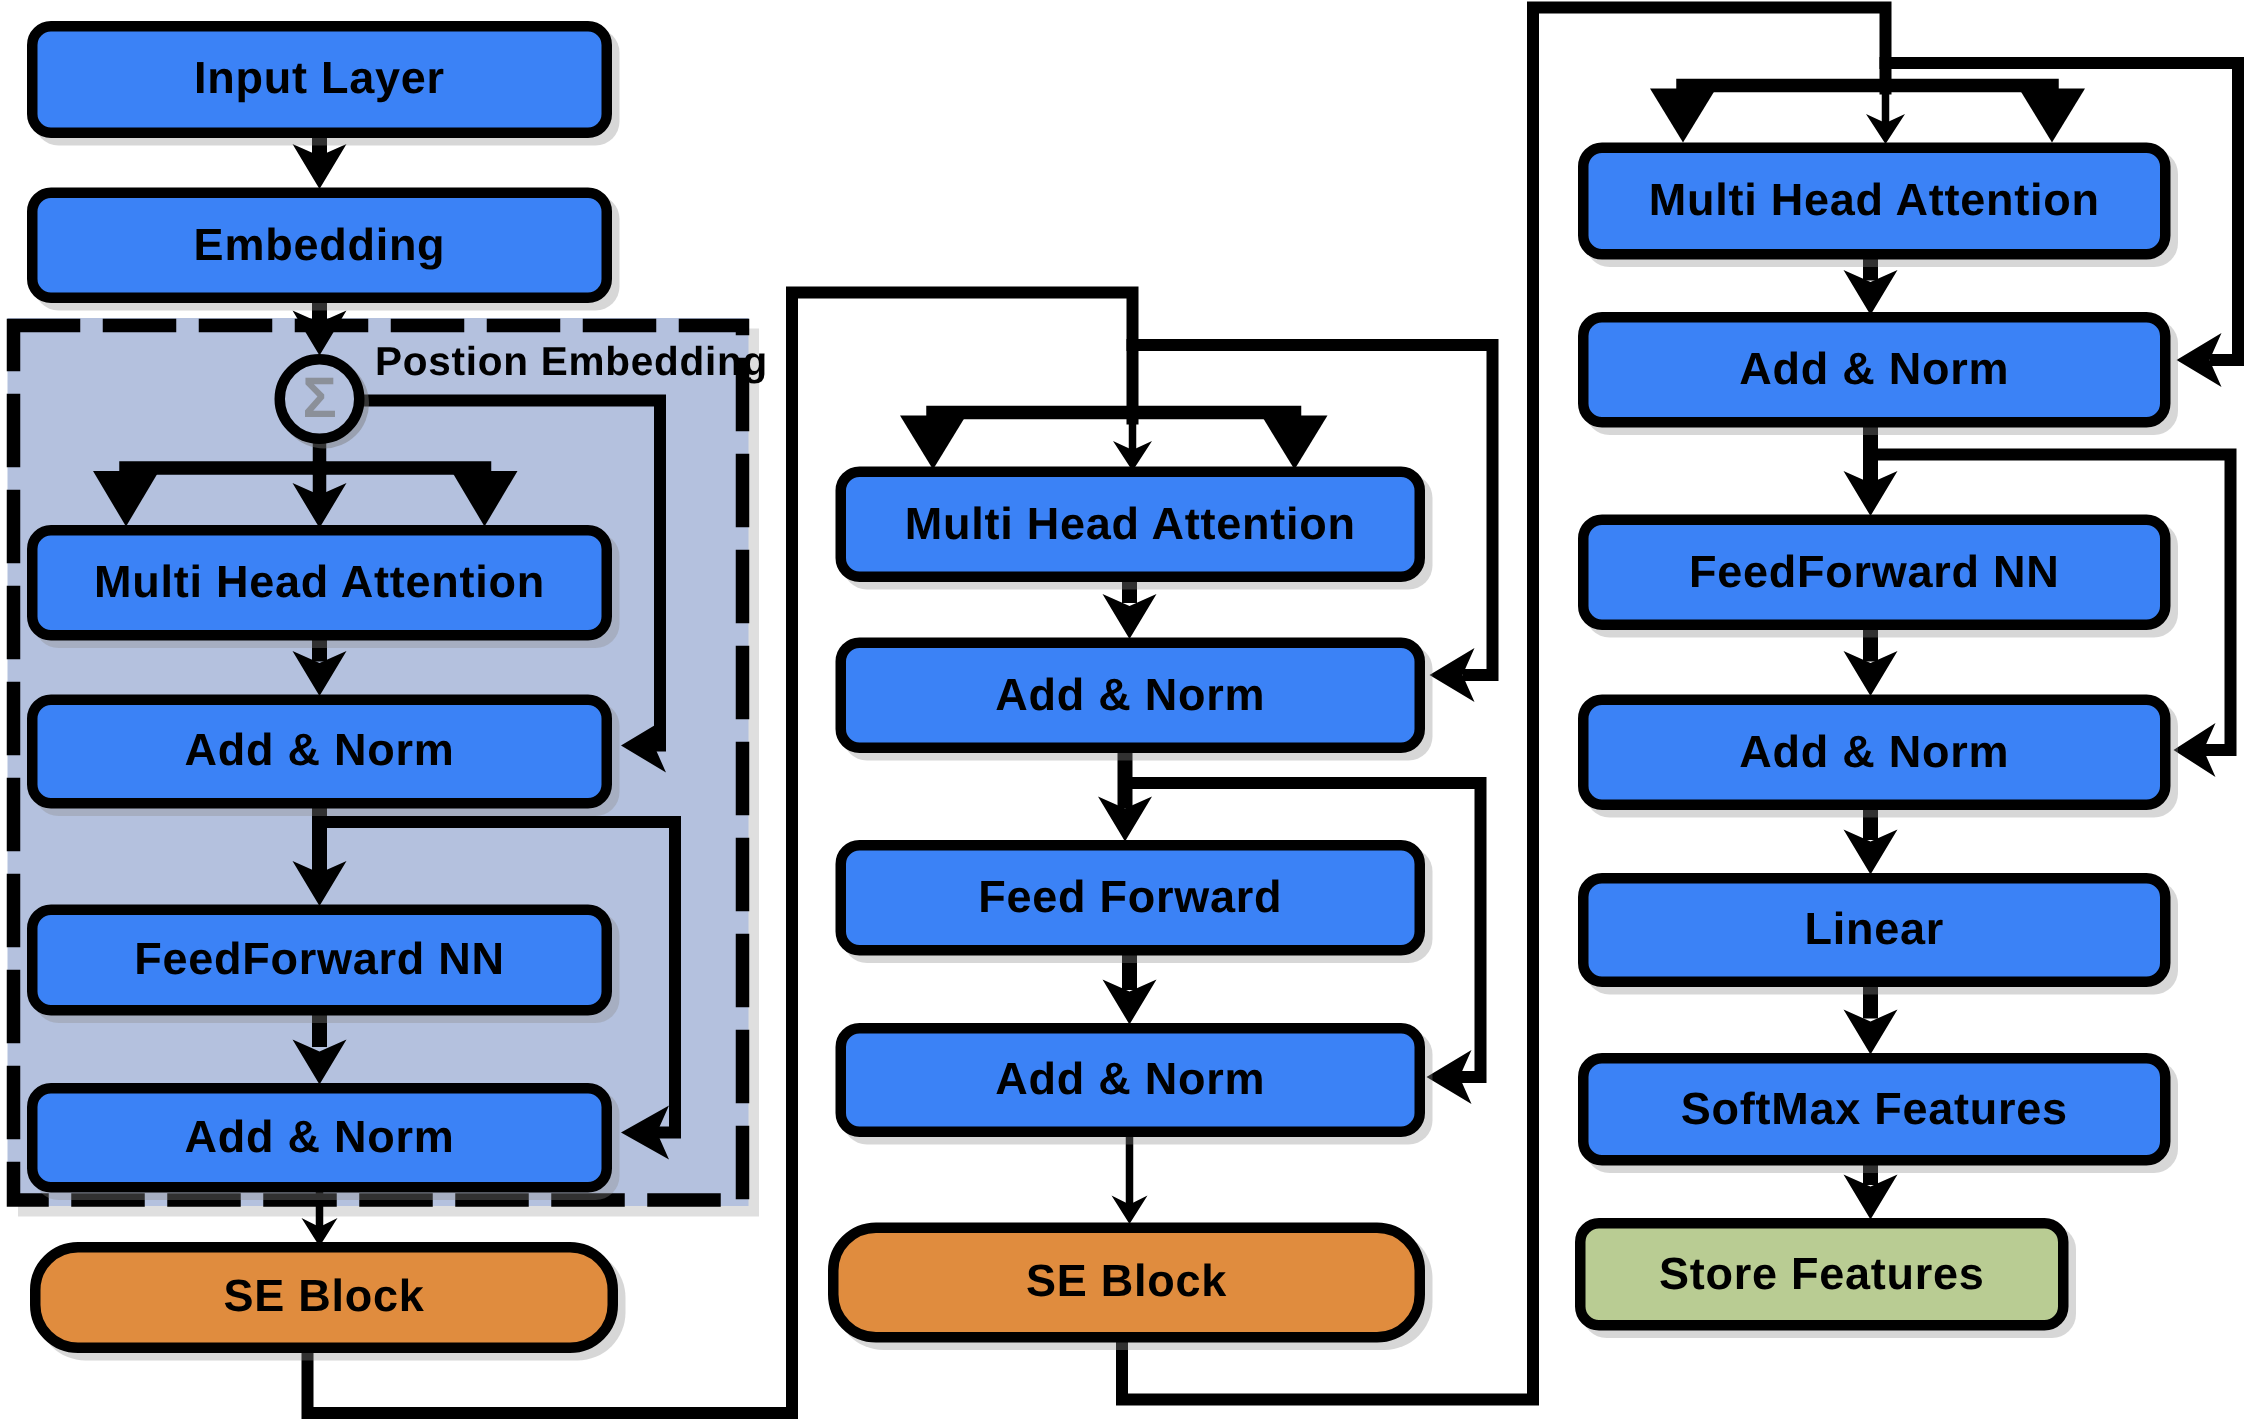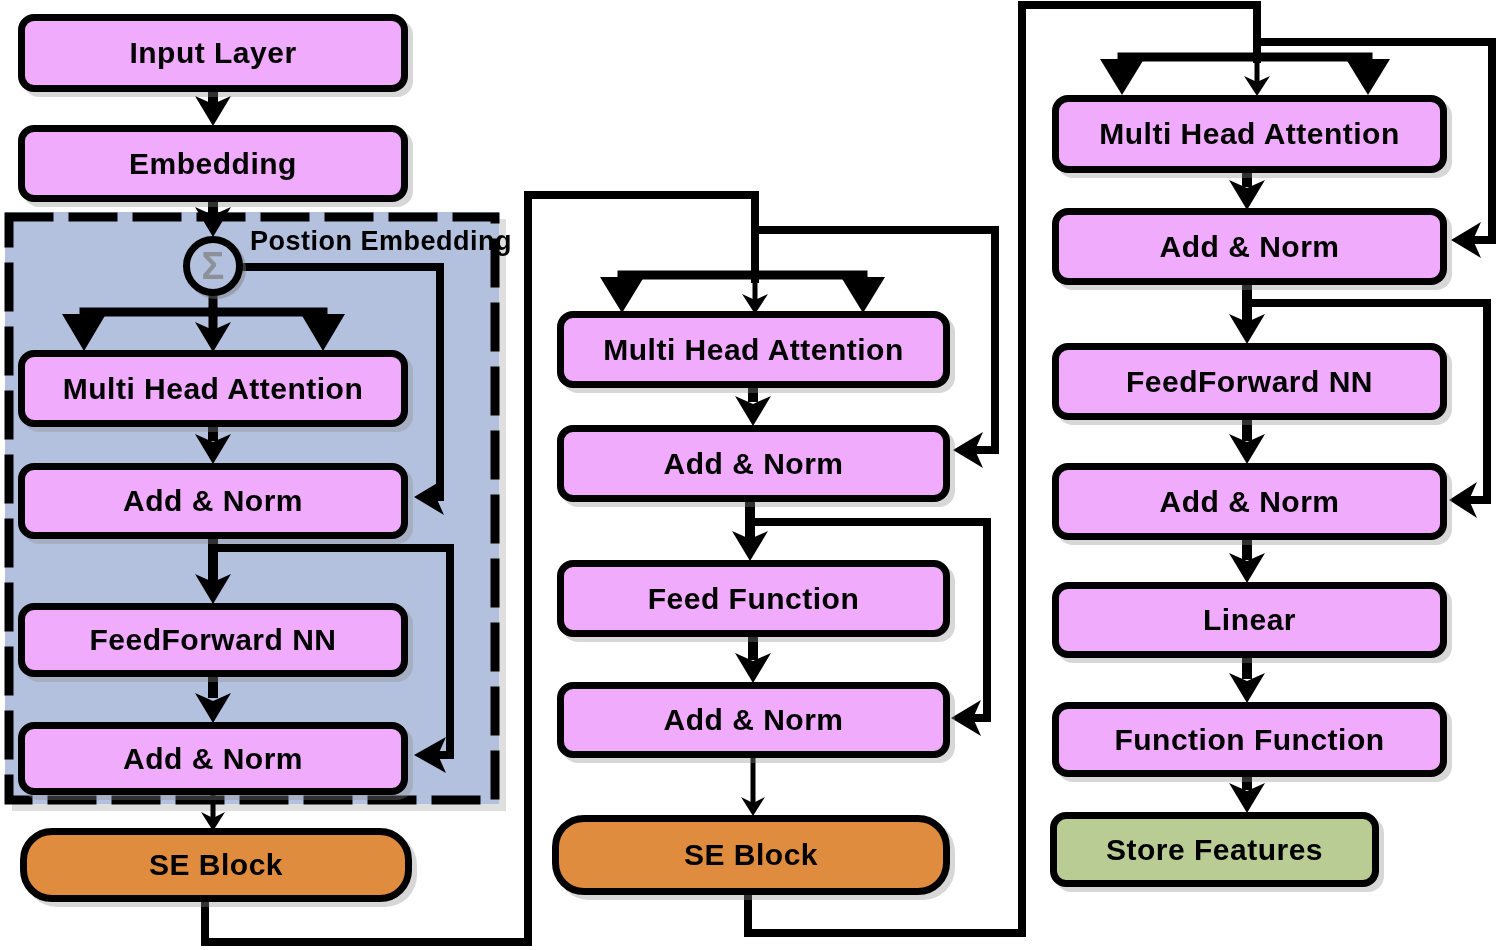--- a/index.html
+++ b/index.html
@@ -1,21 +1,21 @@
 <!DOCTYPE html>
 <html><head>
 <meta charset="utf-8">
 <style>
   html,body{margin:0;padding:0;background:#ffffff;}
   body{width:1500px;height:950px;overflow:hidden;font-family:"Liberation Sans",sans-serif;}
   .canvas{position:relative;width:1500px;height:950px;background:#ffffff;}
   .dashed-bg{position:absolute;left:5px;top:212px;width:494px;height:592px;background:#b4c1de;box-shadow:7px 7px 0 rgba(150,150,150,0.30);}
   svg.wires{position:absolute;left:0;top:0;}
   .box{position:absolute;box-sizing:border-box;border:7px solid #000;border-radius:16px;
-       background:#f0abfc;display:flex;align-items:center;justify-content:center;
+       background:#3b82f6;display:flex;align-items:center;justify-content:center;
        font-weight:bold;font-size:30px;color:#000;letter-spacing:0.5px;
        box-shadow:5px 5px 0 rgba(140,140,140,0.35);}
   .box.se{background:#e08c3e;border-radius:32px;}
   .box.store{background:#b9cc93;}
   .sum-circle{position:absolute;left:183px;top:236px;width:60px;height:60px;box-sizing:border-box;
        border:7px solid #000;border-radius:50%;background:#b4c1de;display:flex;align-items:center;
        justify-content:center;font-size:38px;font-weight:bold;color:#8b9099;
        box-shadow:3px 3px 0 rgba(120,120,120,0.45);}
   .pos-label{position:absolute;left:250px;top:226px;font-size:27px;font-weight:bold;color:#000;letter-spacing:0.5px;text-align:right;}
 </style>
@@ -177,21 +177,21 @@
   </div>
   <div class="pos-label">Postion Embedding</div>
 
   <div class="box" style="left:557px;top:311px;width:393px;height:77px">
     <span>Multi Head Attention</span>
   </div>
   <div class="box" style="left:557px;top:425px;width:393px;height:77px">
     <span>Add &amp; Norm</span>
   </div>
   <div class="box" style="left:557px;top:560px;width:393px;height:77px">
-    <span>Feed Function</span>
+    <span>Feed Forward</span>
   </div>
   <div class="box" style="left:557px;top:682px;width:393px;height:76px">
     <span>Add &amp; Norm</span>
   </div>
   <div class="box se" style="left:552px;top:815px;width:398px;height:80px">
     <span>SE Block</span>
   </div>
 
   <div class="box" style="left:1052px;top:95px;width:395px;height:78px">
     <span>Multi Head Attention</span>
@@ -202,19 +202,19 @@
   <div class="box" style="left:1052px;top:343px;width:395px;height:77px">
     <span>FeedForward NN</span>
   </div>
   <div class="box" style="left:1052px;top:463px;width:395px;height:77px">
     <span>Add &amp; Norm</span>
   </div>
   <div class="box" style="left:1052px;top:582px;width:395px;height:76px">
     <span>Linear</span>
   </div>
   <div class="box" style="left:1052px;top:702px;width:395px;height:75px">
-    <span>Function Function</span>
+    <span>SoftMax Features</span>
   </div>
   <div class="box store" style="left:1050px;top:812px;width:329px;height:75px">
     <span>Store Features</span>
   </div>
 
 </div>
 
 </body></html>

